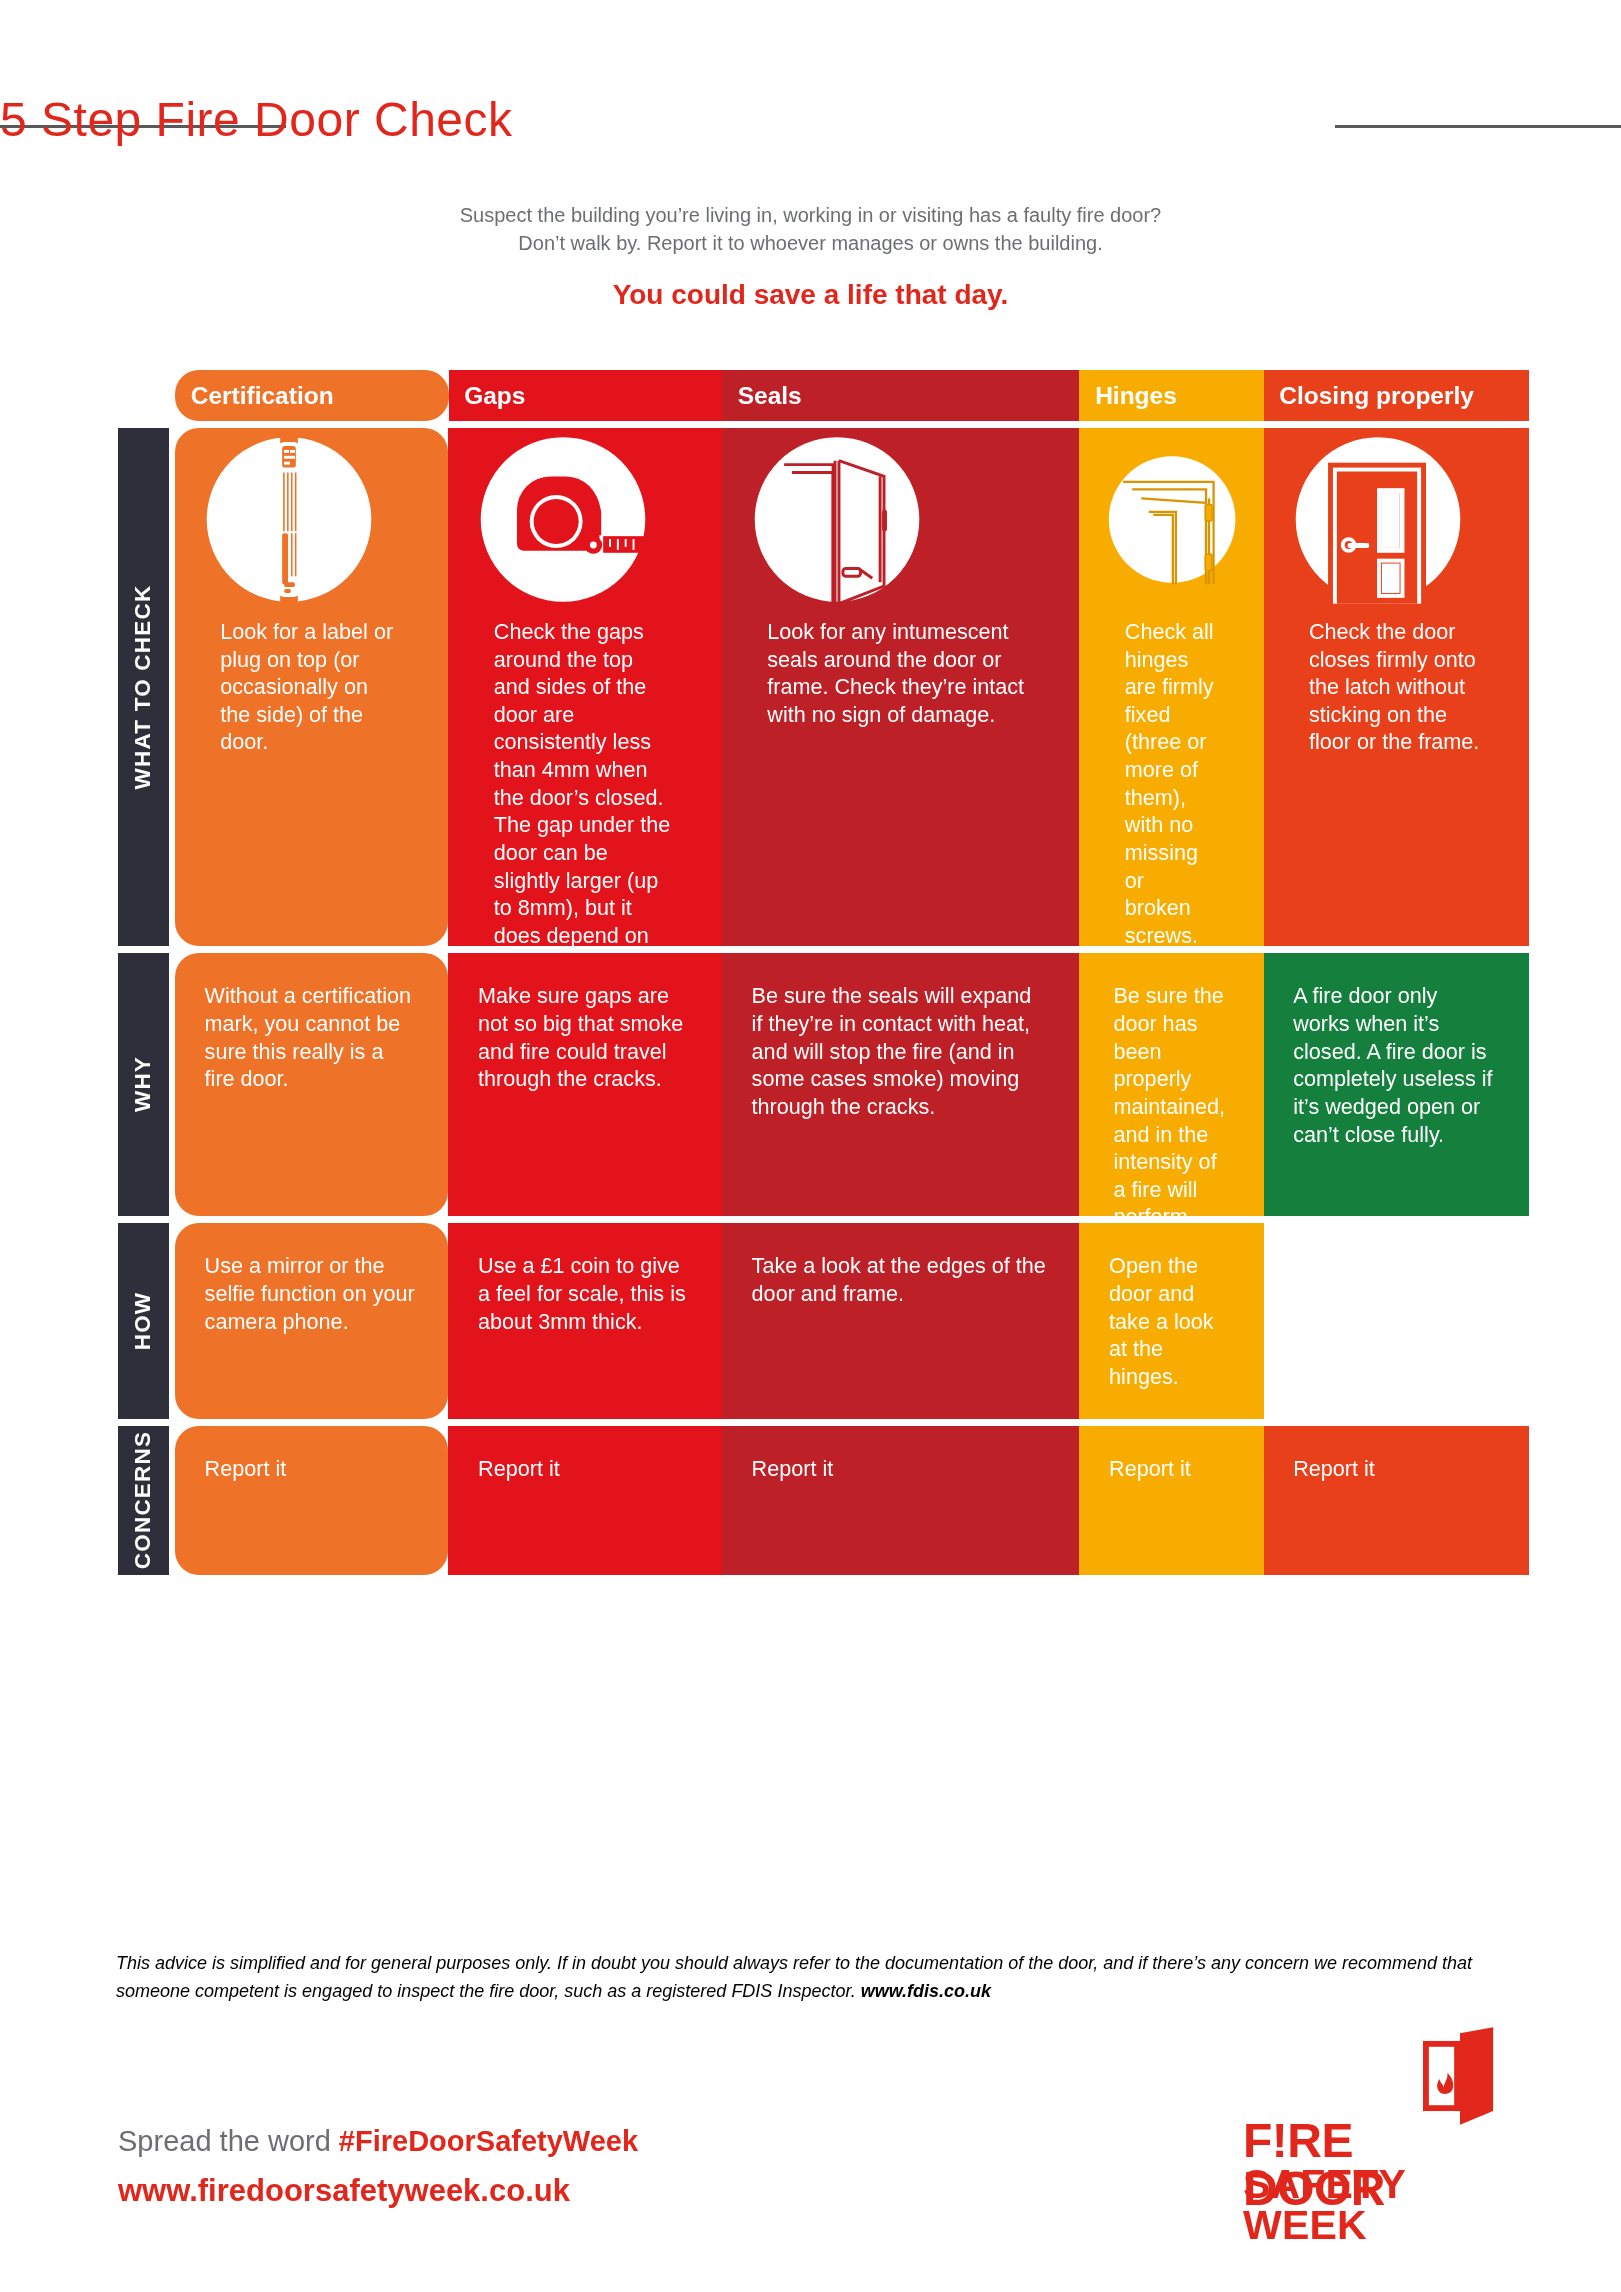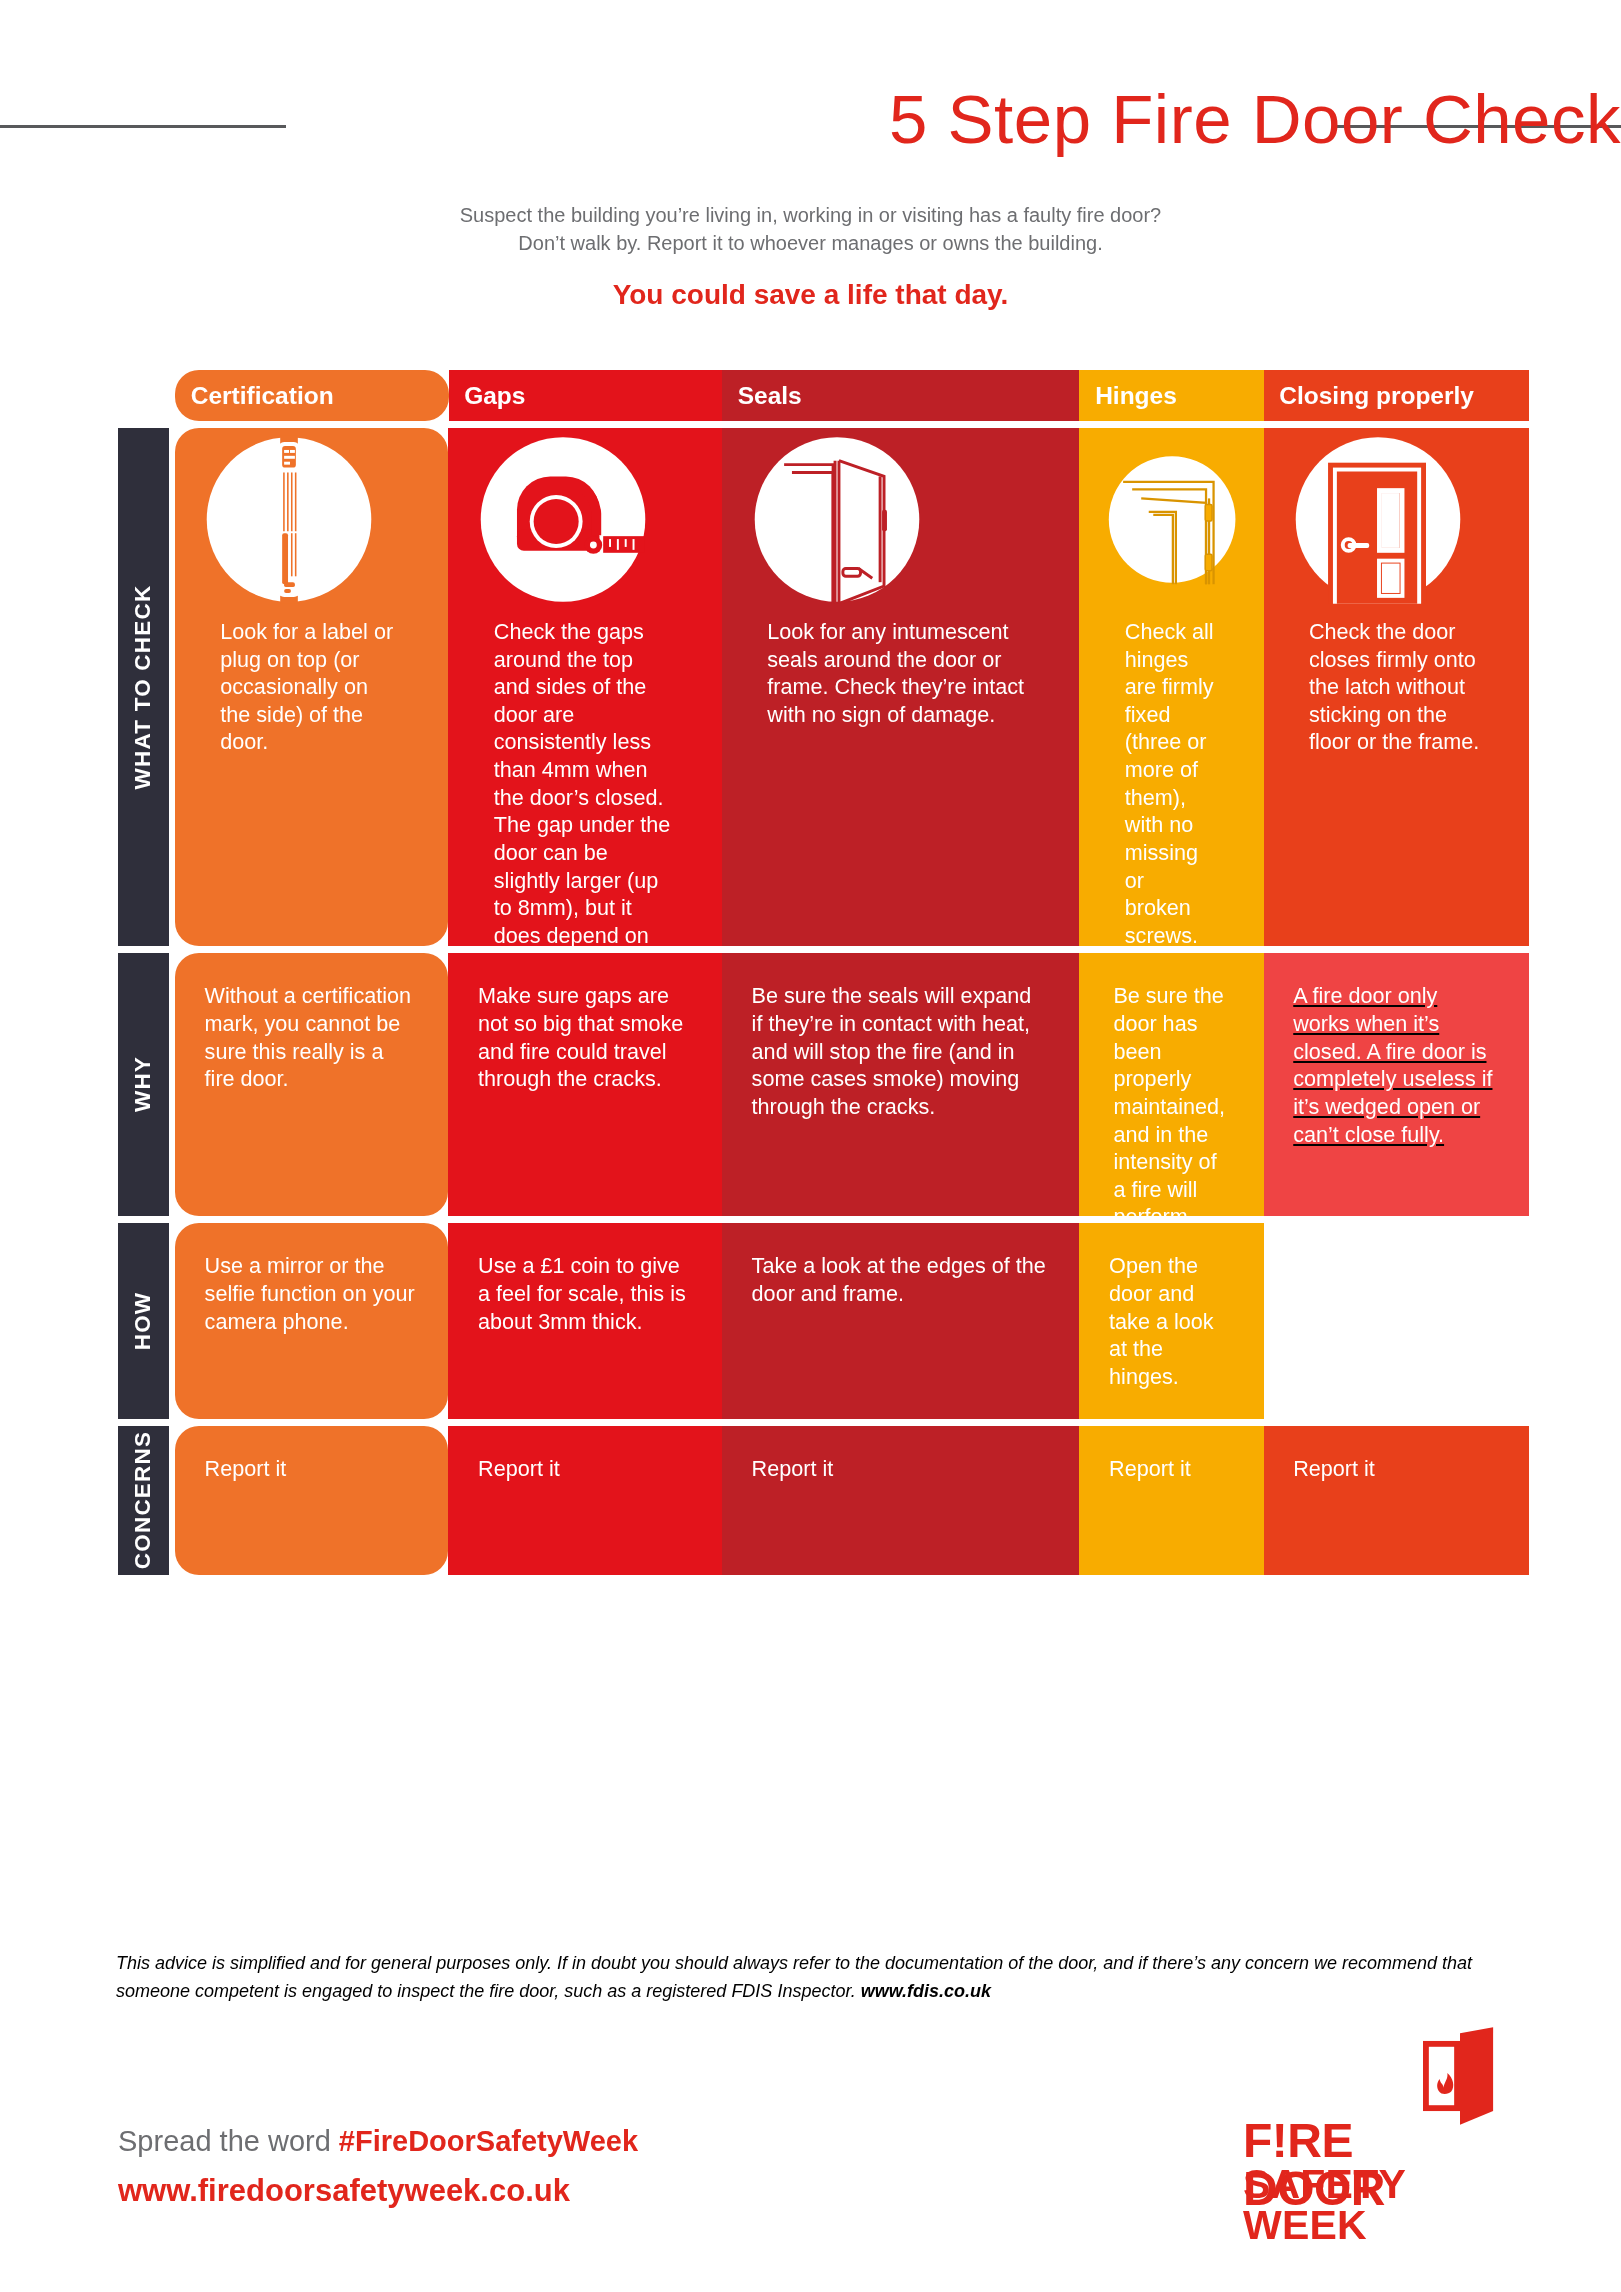--- a/index.html
+++ b/index.html
@@ -9,24 +9,23 @@
     -webkit-font-smoothing:antialiased;
   }
 
   
   .header{position:absolute;left:0;top:0;width:1621px;}
   .title-row{position:relative;height:108px;margin-top:71px;}
   .rule{position:absolute;top:54px;height:2.9px;background:#58595b;}
   .rule-left{left:0;width:286px;}
   .rule-right{right:0;width:286px;}
   .main-title{
-    position:absolute;left:0;right:0;top:0;text-align:right;
-    font-size:69px;font-weight:400;color:#e1261c;letter-spacing:0.5px;
+    position:absolute;left:0;right:0;top:0;text-align:left;
+    font-size:48px;font-weight:400;color:#e1261c;letter-spacing:0.5px;
     line-height:98px;
-    margin-left:24px;
   }
   .sub-1,.sub-2{
     text-align:center;color:#6d6e71;font-size:20px;line-height:1.42;
     font-weight:400;
   }
   .sub-1{margin-top:21.6px;}
   .sub-3{
     text-align:center;color:#e1261c;font-size:28px;font-weight:bold;
     margin-top:21.6px;
   }
@@ -246,21 +245,21 @@
       </div>
       <div class="cell c1" style="background: rgb(227, 19, 27);">
         <p>Make sure gaps are not so big that smoke and fire could travel through the cracks.</p>
       </div>
       <div class="cell c2" style="background: rgb(189, 32, 38);">
         <p>Be sure the seals will expand if they’re in contact with heat, and will stop the fire (and in some cases smoke) moving through the cracks.</p>
       </div>
       <div class="cell c3" style="background: rgb(248, 172, 0); padding-left: 20px;">
         <p>Be sure the door has been properly maintained, and in the intensity of a fire will perform properly.</p>
       </div>
-      <div class="cell c4" style="background: #ef4444; text-decoration: underline;">
+      <div class="cell c4" style="background: #15803d;">
         <p>A fire door only works when it’s closed. A fire door is completely useless if it’s wedged open or can’t close fully.</p>
       </div>
     </div>
   </div>
 
   <div class="bodyrow r-how" style="height: 196px;">
     <div class="rowlabel" style="background: rgb(47, 47, 59);">
       <span>HOW</span>
     </div>
     <div class="cells">

